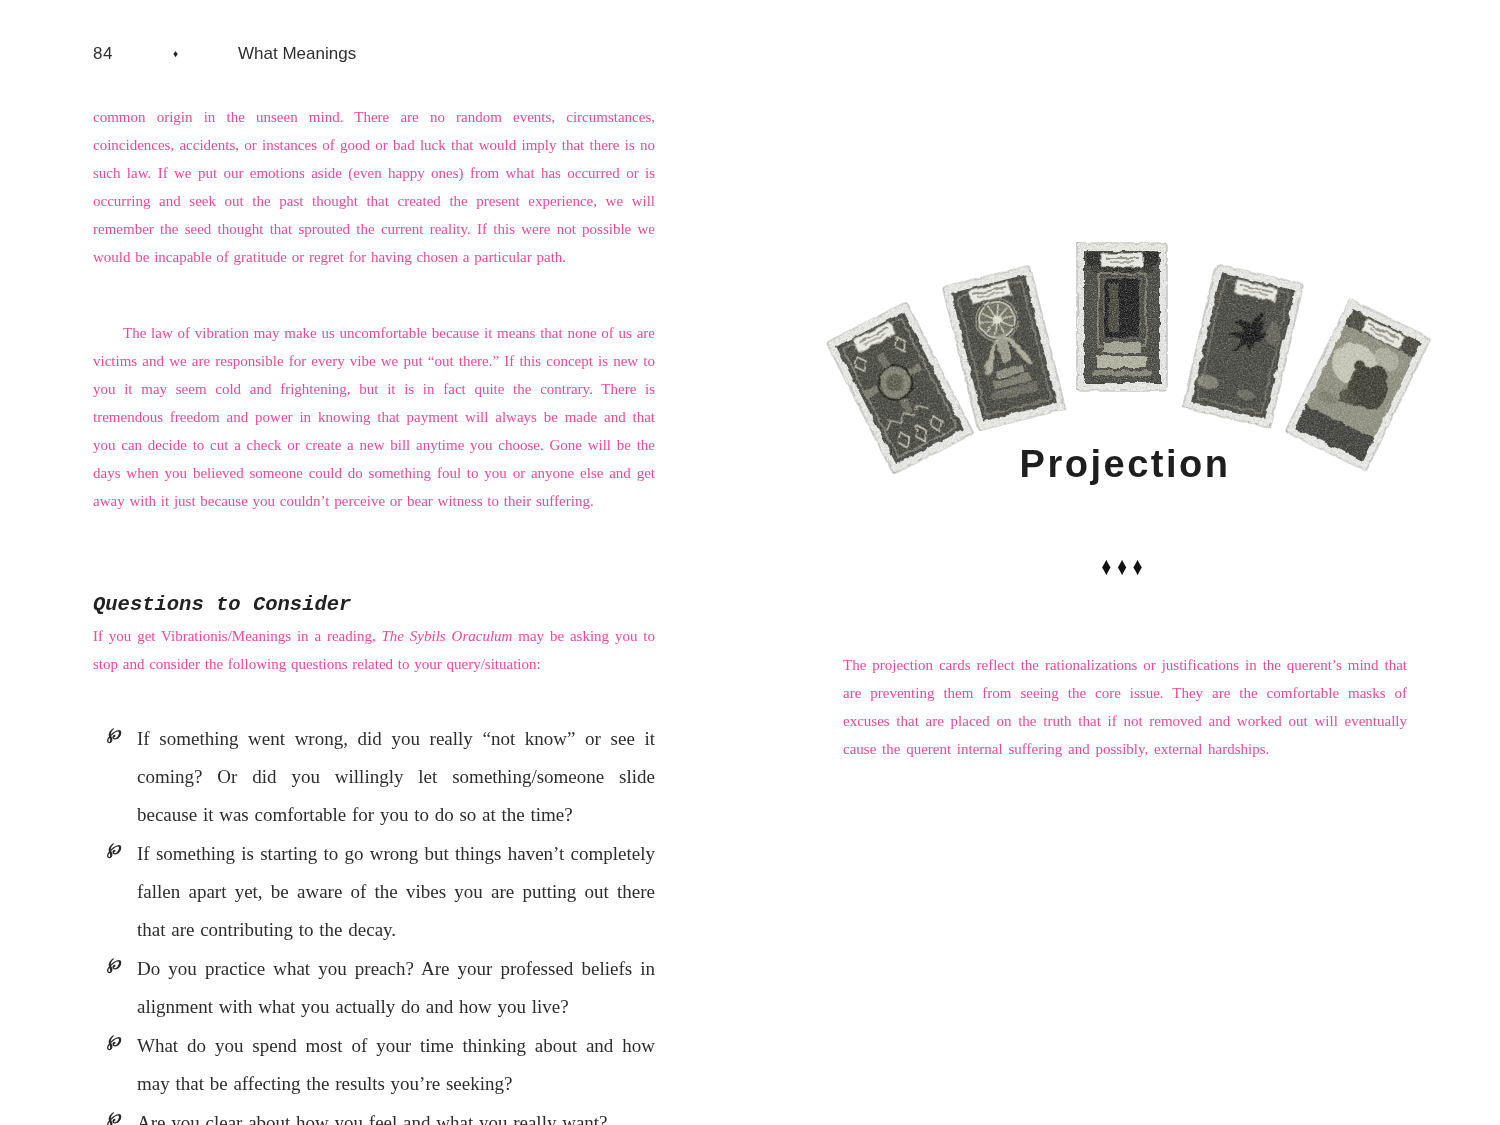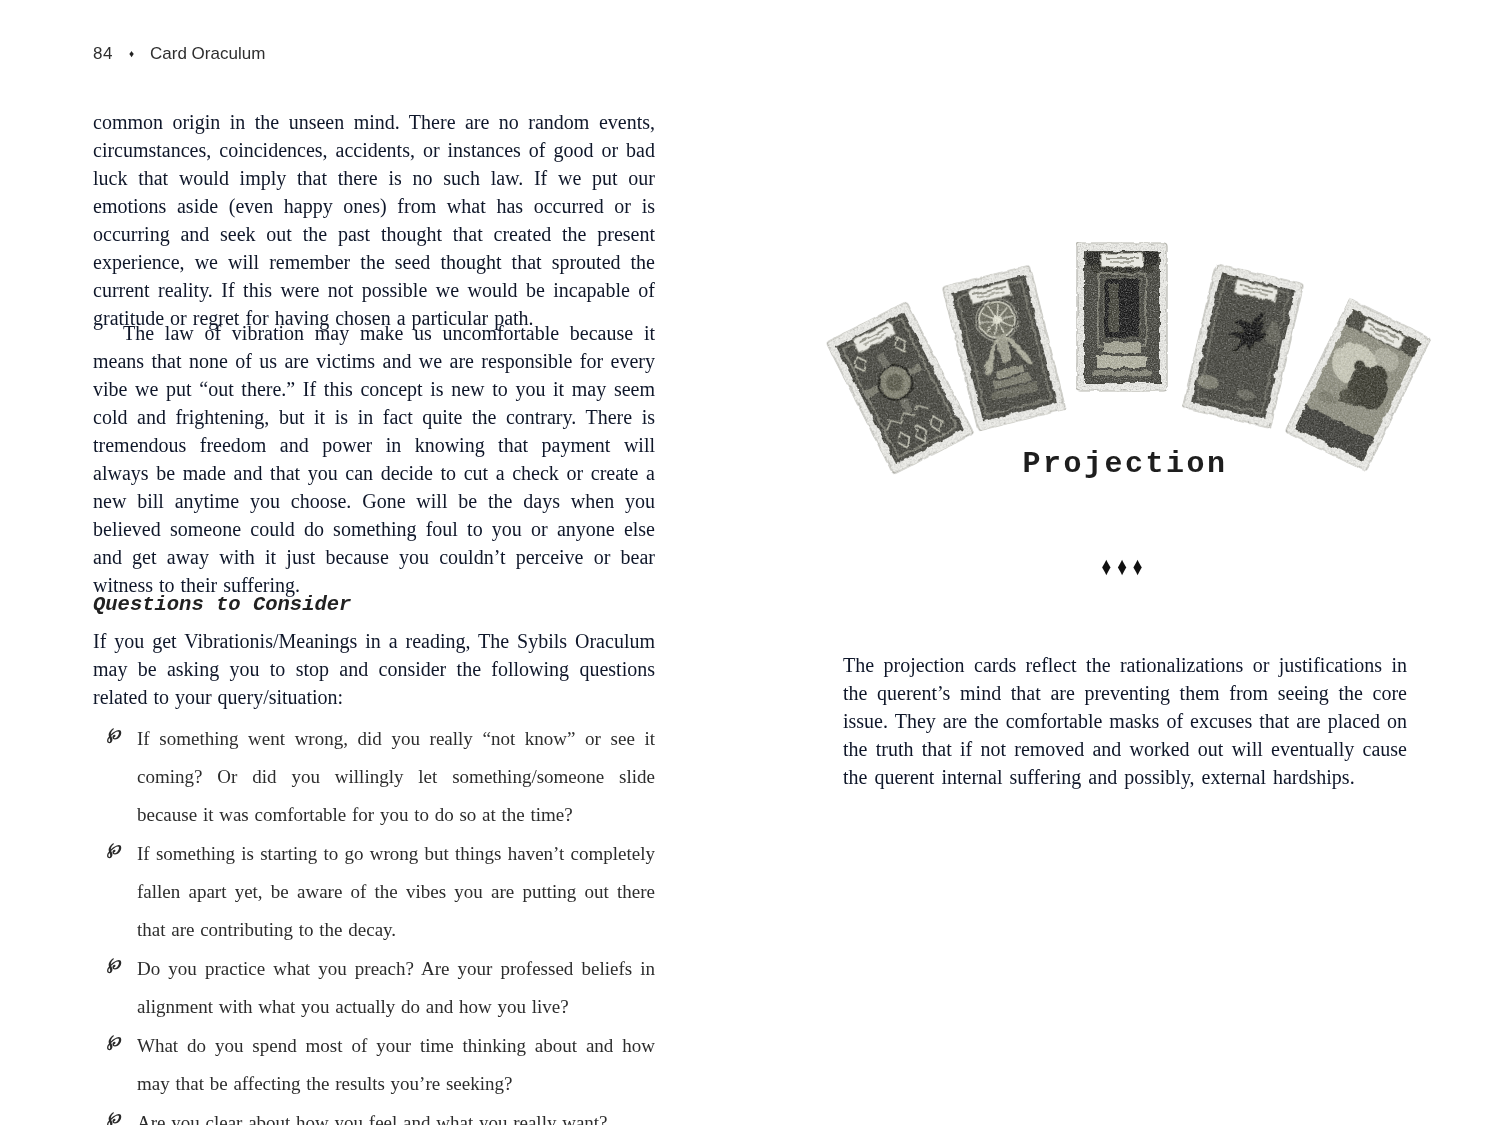--- a/index.html
+++ b/index.html
@@ -5,87 +5,87 @@
   html,body{margin:0;padding:0;}
   body{
     width:1500px;height:1125px;
     background:#ffffff;
     position:relative;
     overflow:hidden;
     font-family:"Liberation Serif", serif;
     color:#2b2b2b;
     -webkit-font-smoothing:antialiased;
   }
-  .abs{position:absolute;}
+  .abs{position:absolute;gap:44px;}
 
   
   .running-head{
     left:93px;top:44px;width:562px;
     font-family:"Liberation Sans", sans-serif;
     font-size:17px;color:#2f2f2f;
     display:flex;align-items:center;
   }
   .running-head .pgnum{letter-spacing:.5px;}
   .running-head .diamond{
     font-size:10px;margin:0 16px;transform:translateY(-1px);color:#222;
   }
   .bodytext{
-    font-size:20px;line-height:28px;text-align:justify;
-    color:#0f172a;word-spacing:1px;
+    font-size:15px;line-height:28px;text-align:justify;
+    color:#ec4899;word-spacing:1px;
   }
   .para1{left:93px;top:88px;width:562px;}
   .para2{left:93px;top:291px;width:562px;text-indent:30px;margin-top:28px;}
   .q-heading{
     left:93px;top:576px;width:562px;
     font-family:Liberation Mono, monospace;
     font-style:italic;font-weight:bold;
     font-size:20.5px;color:#222;
   }
   .q-intro{left:93px;top:607px;width:562px;}
-  .book-title-italic{}
+  .book-title-italic{font-style:italic;}
   .q-list{left:107px;top:720px;width:548px;}
   .q-item{display:flex;margin:0 0 1px 0;}
   .q-bullet{
     flex:0 0 30px;
     font-family:"DejaVu Serif", serif;
     font-style:italic;font-weight:bold;
     font-size:16px;line-height:28px;color:#2a2a2a;
   }
   .q-text{
     flex:1;font-size:19px;line-height:38px;text-align:justify;
     color:#2d2d2d;word-spacing:1px;
   }
 
   
   .card-fan{left:828px;top:232px;width:600px;height:245px;}
   .card-slot{position:absolute;width:92px;height:150px;}
   .proj-heading{
     left:843px;top:444px;width:564px;
     text-align:center;
-    font-family:Liberation Mono, monospace;
-    font-weight:bold;font-size:30px;line-height:41px;
+    font-family:Liberation Sans, sans-serif;
+    font-weight:bold;font-size:38px;line-height:41px;
     letter-spacing:2.5px;color:#1e1e1e;
   }
   .ornament-row{
     left:843px;top:556px;width:564px;text-align:center;
   }
   .ornament-row span{
     display:inline-block;
     font-size:19px;letter-spacing:6px;color:#111;
     transform:scaleY(1.35);
   }
   .proj-body{left:843px;top:611px;width:564px;word-spacing:2px;margin-top:40px;}
 </style>
 </head>
 <body>
 
 <div class="abs running-head">
   <span class="pgnum">84</span>
   <span class="diamond">♦</span>
-  <span class="headtitle">Card Oraculum</span>
+  <span class="headtitle">What Meanings</span>
 </div>
 
 <p class="abs bodytext para1">common origin in the unseen mind. There are no random events, circumstances, coincidences, accidents, or instances of good or bad luck that would imply that there is no such law. If we put our emotions aside (even happy ones) from what has occurred or is occurring and seek out the past thought that created the present experience, we will remember the seed thought that sprouted the current reality. If this were not possible we would be incapable of gratitude or regret for having chosen a particular path.</p>
 
 <p class="abs bodytext para2">The law of vibration may make us uncomfortable because it means that none of us are victims and we are responsible for every vibe we put “out there.” If this concept is new to you it may seem cold and frightening, but it is in fact quite the contrary. There is tremendous freedom and power in knowing that payment will always be made and that you can decide to cut a check or create a new bill anytime you choose. Gone will be the days when you believed someone could do something foul to you or anyone else and get away with it just because you couldn’t perceive or bear witness to their suffering.</p>
 
 <h2 class="abs q-heading">Questions to Consider</h2>
 
 <p class="abs bodytext q-intro"><span>If you get Vibrationis/Meanings in a reading, </span><span class="book-title-italic">The Sybils Oraculum</span><span> may be asking you to stop and consider the following questions related to your query/situation:</span></p>
 

